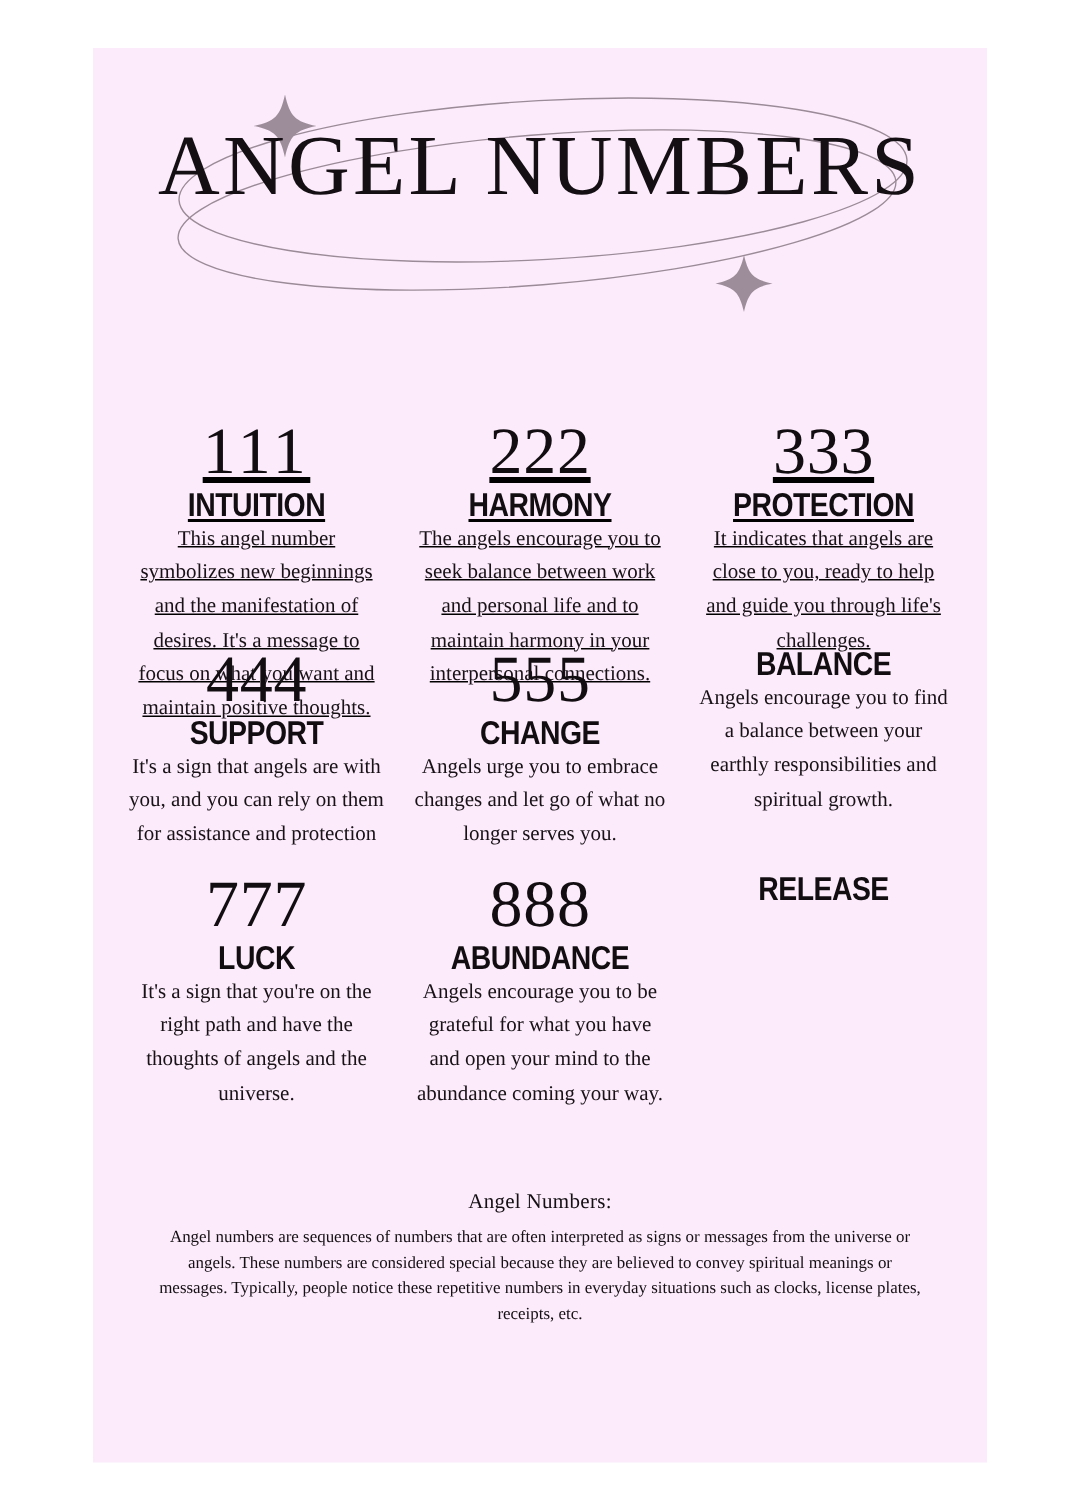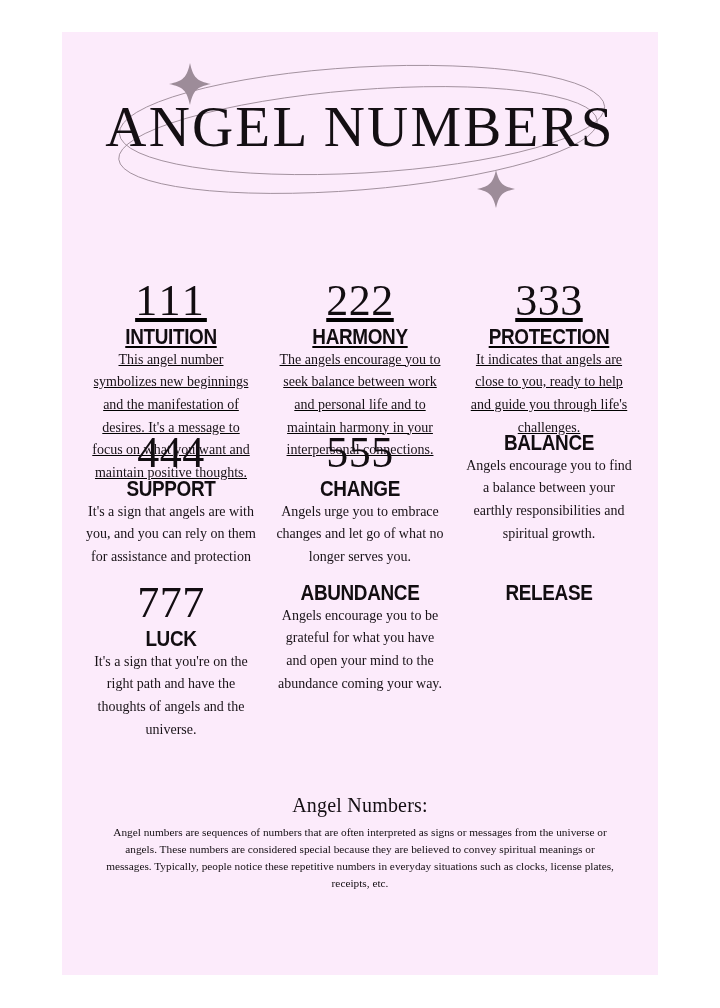--- a/index.html
+++ b/index.html
@@ -31,21 +31,21 @@
   .header-svg {
     position: absolute;
     left: 0;
     top: 0;
     width: 596px;
     height: 190px;
   }
   .poster-title {
     position: absolute;
     left: 0;
-    top: 66px;
+    top: 50px;
     width: 596px;
     text-align: center;
     font-family: "Liberation Serif", "DejaVu Serif", serif;
     font-size: 57px;
     letter-spacing: 2.2px;
     color: #140f13;
     font-weight: 400;
     line-height: 1;
     white-space: nowrap;
   }
@@ -106,21 +106,21 @@
   
   .footer {
     position: absolute;
     left: 34px;
     top: 762px;
     width: 528px;
     text-align: center;
   }
   .footer-heading {
     font-family: "Liberation Serif", "DejaVu Serif", serif;
-    font-size: 20px;
+    font-size: 14px;
     color: #140f13;
     letter-spacing: 0.2px;
   }
   .footer-body {
     font-family: "Liberation Serif", "DejaVu Serif", serif;
     font-size: 11.3px;
     line-height: 1.52;
     color: #140f13;
     margin-top: 7px;
     padding: 0 10px;
@@ -178,20 +178,21 @@
       </div>
     </div>
 
     <div class="grid-row r3">
       <div class="card">
         <div class="card-number">777</div>
         <div class="card-label">LUCK</div>
         <div class="card-desc">It's a sign that you're on the right path and have the thoughts of angels and the universe.</div>
       </div>
       <div class="card">
+        <div class="card-number">888</div>
         <div class="card-label">ABUNDANCE</div>
         <div class="card-desc">Angels encourage you to be grateful for what you have and open your mind to the abundance coming your way.</div>
       </div>
       <div class="card">
         <div class="card-label">RELEASE</div>
       </div>
     </div>
 
   </div>
 

